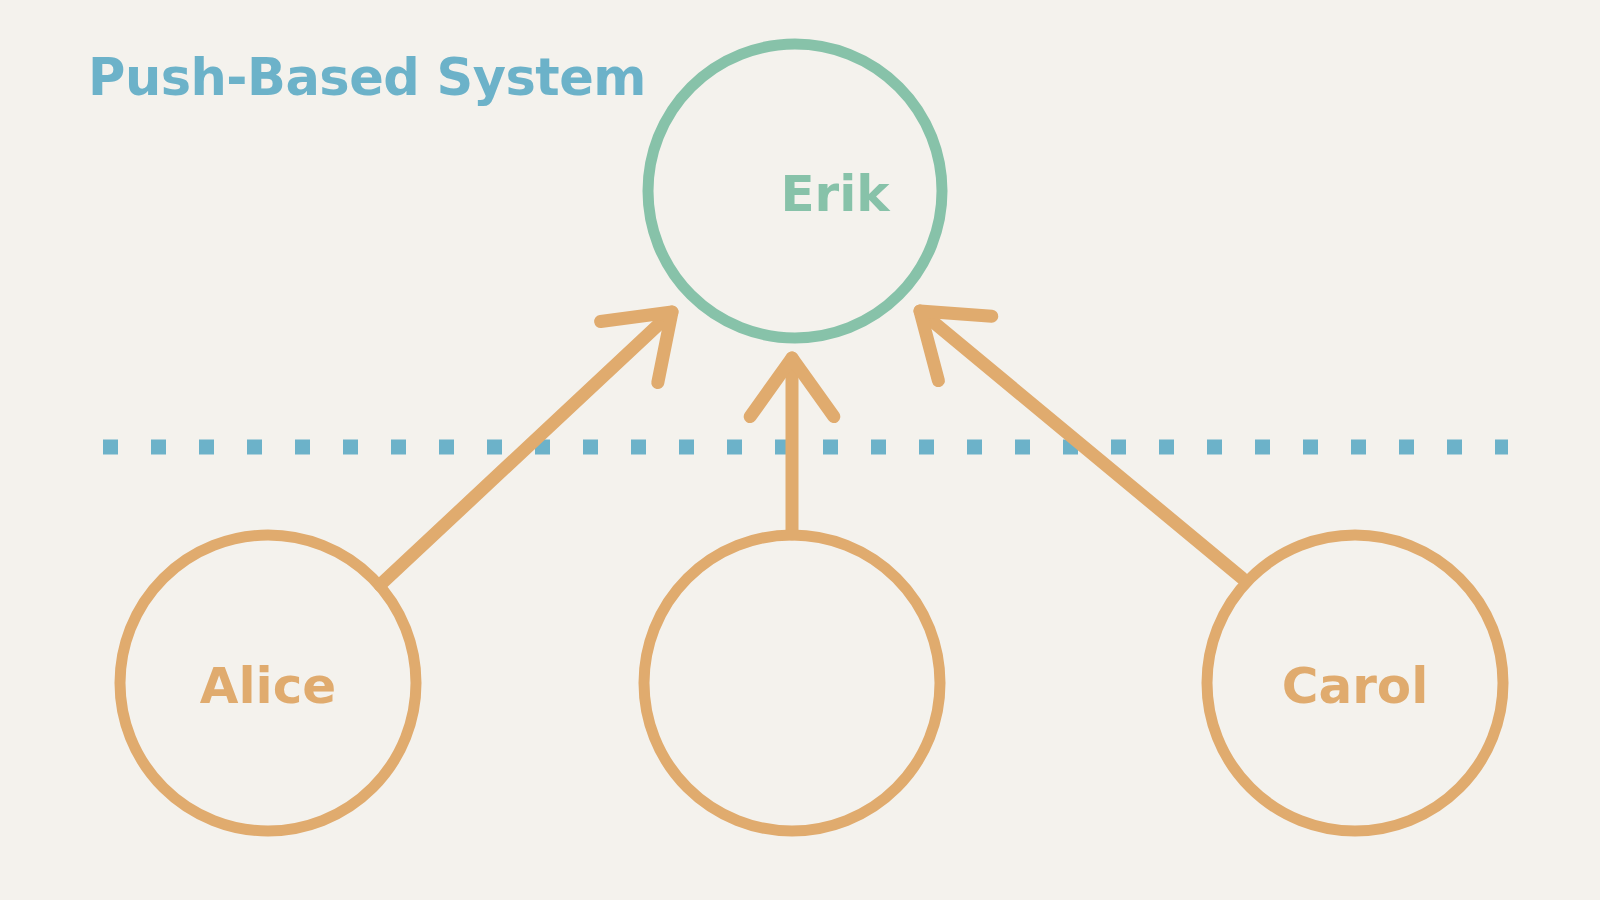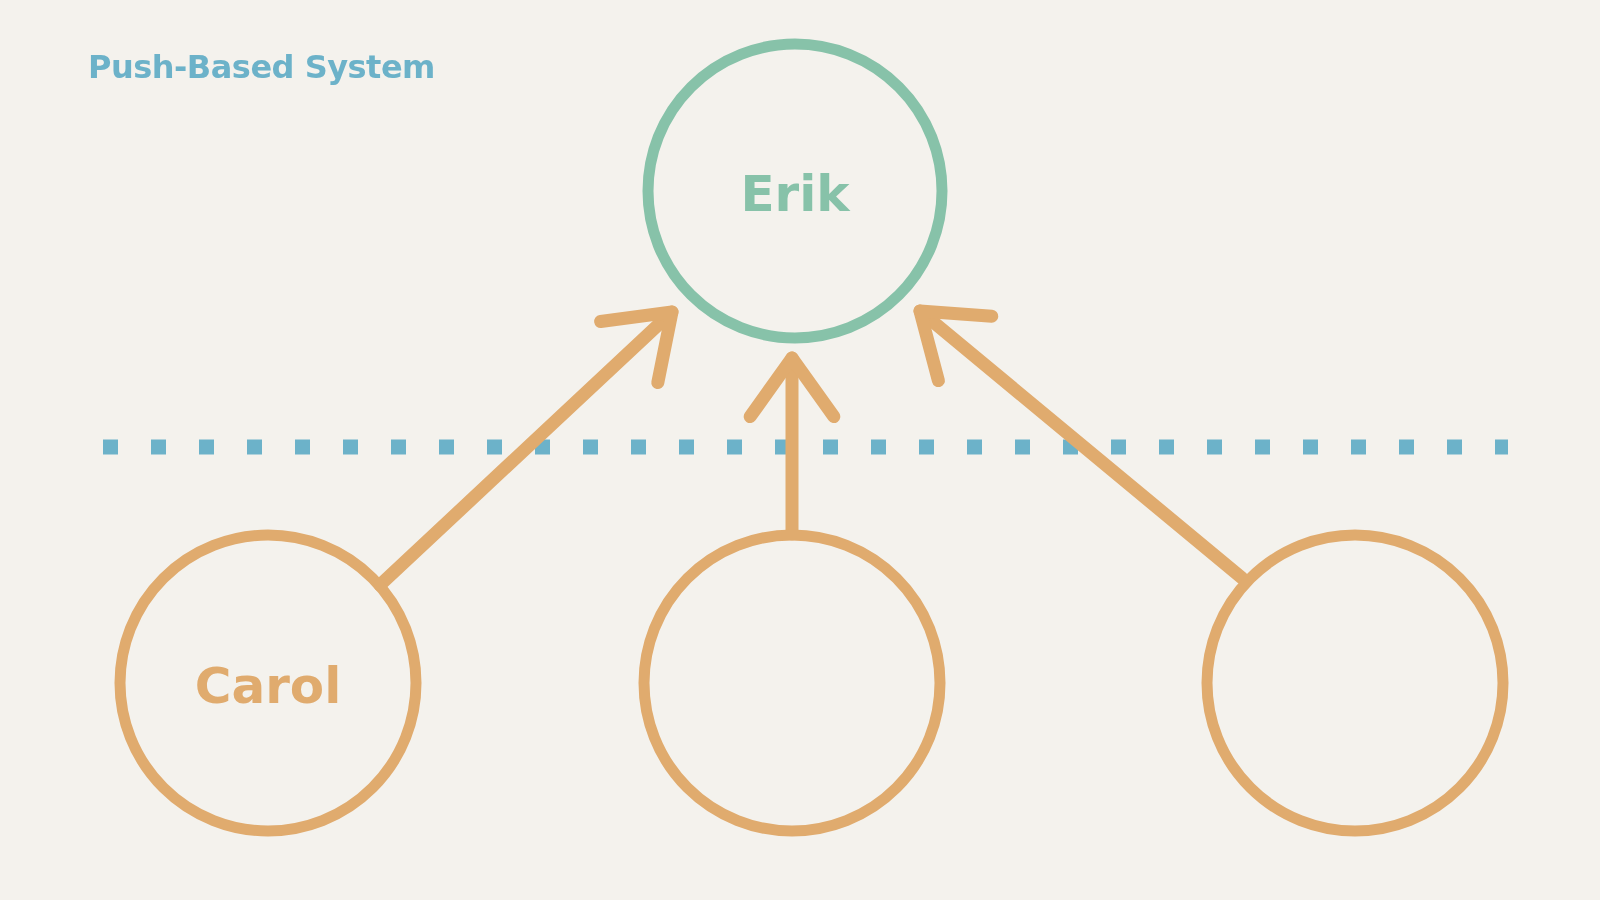--- a/index.html
+++ b/index.html
@@ -24,21 +24,21 @@
     inset: 0;
     width: 1600px;
     height: 900px;
     display: block;
   }
   .diagram-title {
     position: absolute;
     left: 88px;
     top: 48px;
     font-family: "DejaVu Sans", sans-serif;
-    font-size: 32px;
+    font-size: 51px;
     font-weight: bold;
     letter-spacing: -0.5px;
     color: #6cb2c9;
     white-space: nowrap;
     user-select: none;
   }
   .node-label {
     position: absolute;
     transform: translate(-50%, -50%);
     font-family: "DejaVu Sans", sans-serif;
@@ -80,16 +80,17 @@
     <g>
       <circle class="node-circle" fill="none" stroke-width="11" cx="795" cy="191" r="147" stroke="#87c2a9"></circle>
       <circle class="node-circle" fill="none" stroke-width="11" cx="268" cy="683" r="148" stroke="#e0ab6e"></circle>
       <circle class="node-circle" fill="none" stroke-width="11" cx="792" cy="683" r="148" stroke="#e0ab6e"></circle>
       <circle class="node-circle" fill="none" stroke-width="11" cx="1355" cy="683" r="148" stroke="#e0ab6e"></circle>
     </g>
   </svg>
 
   <div class="diagram-title">Push-Based System</div>
 
-  <div class="node-label consumer" id="label-erik" style="left: 795px; top: 194px;">Erik</div>
-  <div class="node-label producer" id="label-alice" style="left: 268px; top: 686px;">Carol</div>
+  <div class="node-label consumer" id="label-erik" style="left: 835px; top: 194px;">Erik</div>
+  <div class="node-label producer" id="label-alice" style="left: 268px; top: 686px;">Alice</div>
+  <div class="node-label producer" id="label-carol" style="left: 1355px; top: 686px;">Carol</div>
 
 </div>
 
 </body></html>

